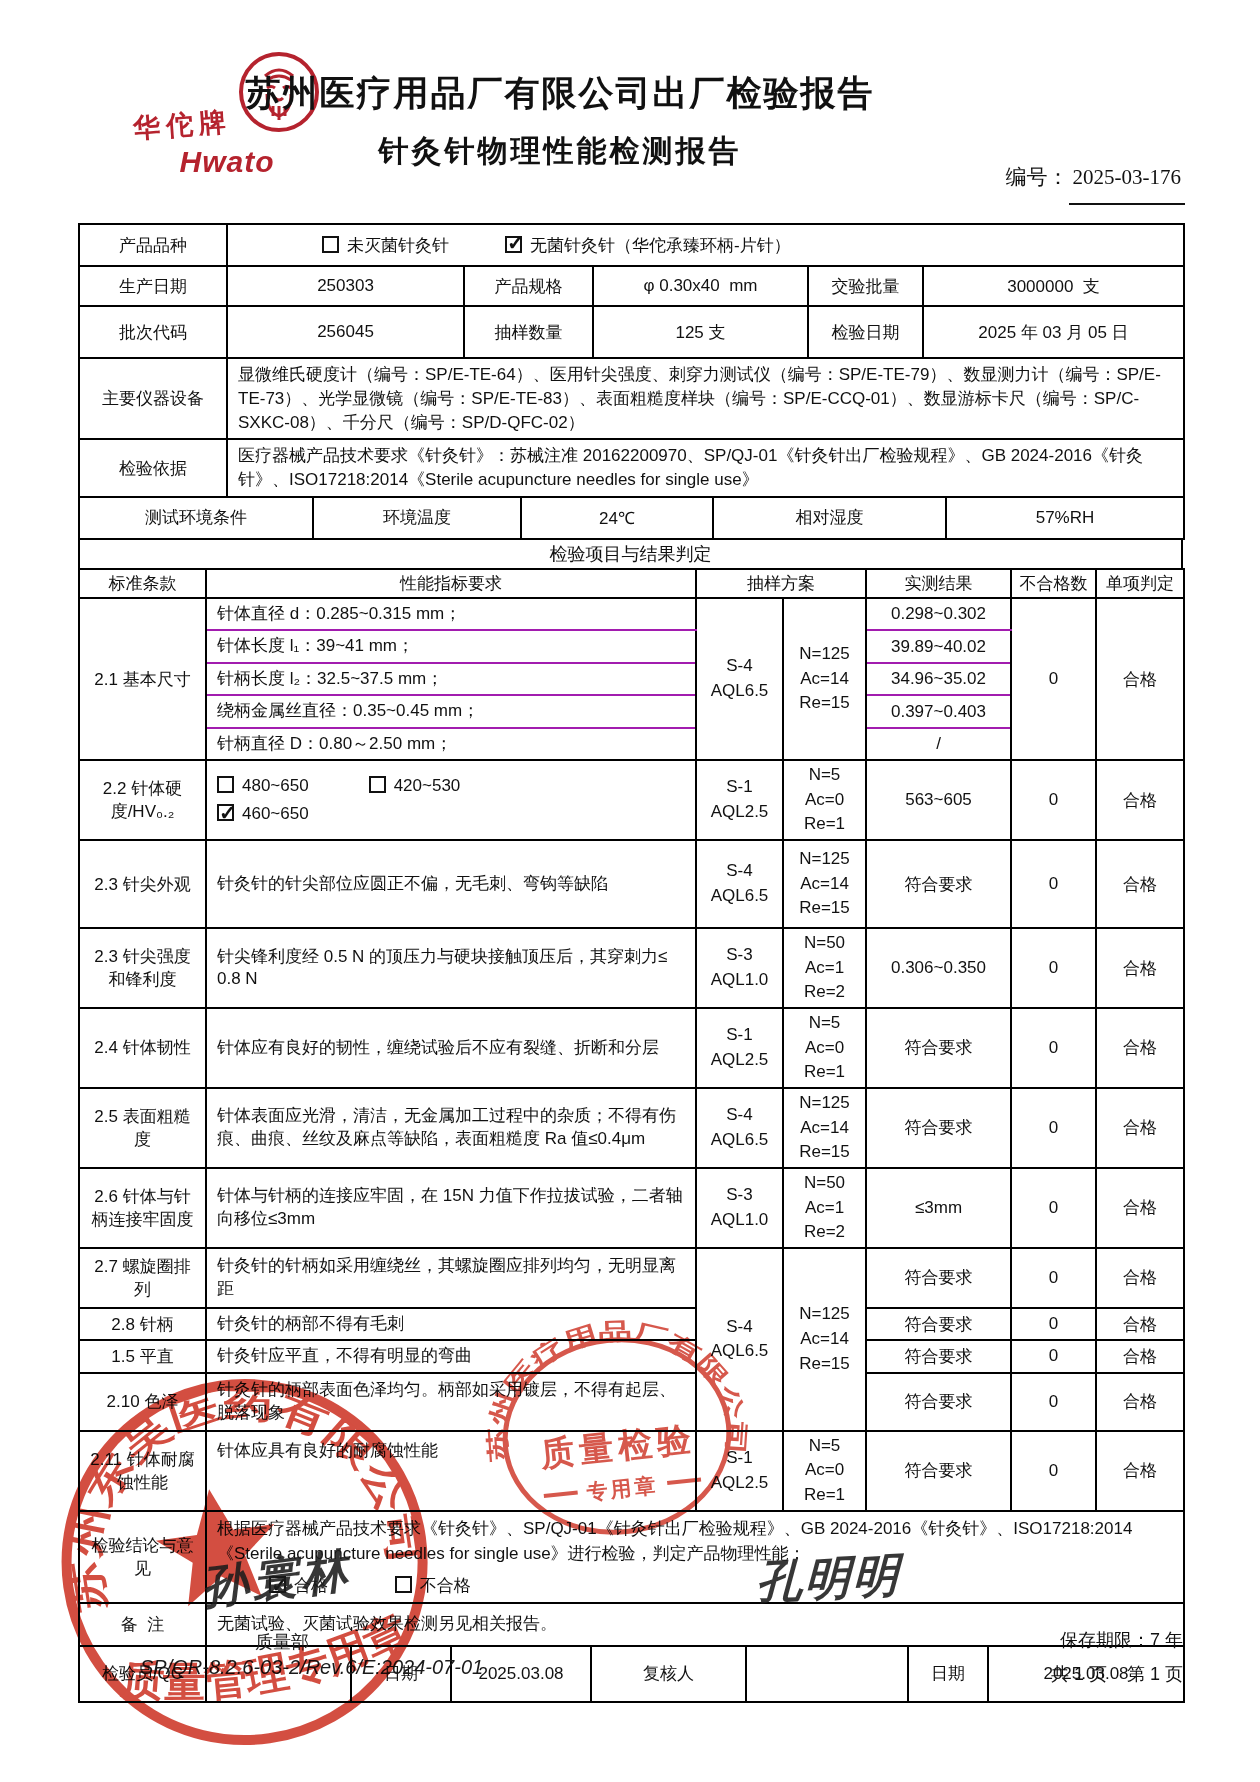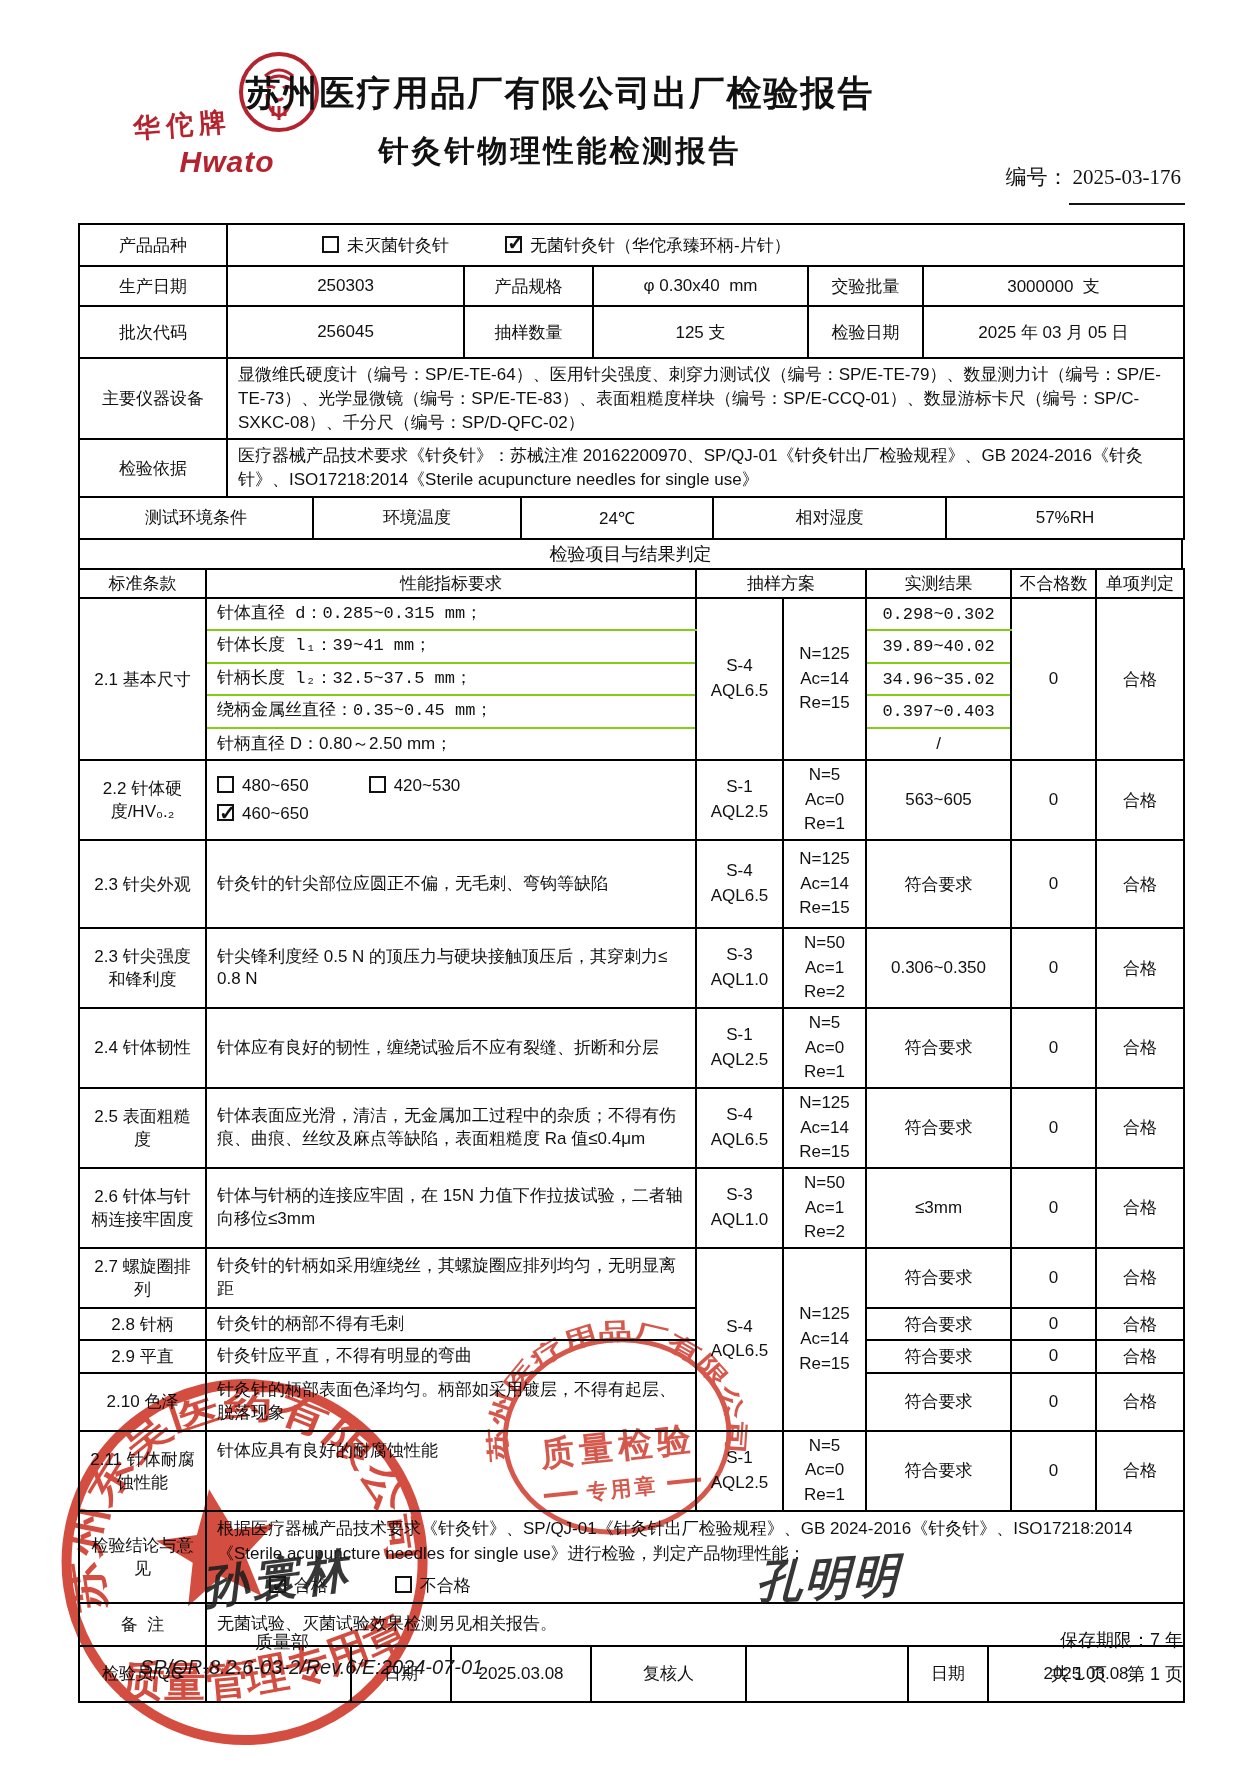--- a/index.html
+++ b/index.html
@@ -19,21 +19,21 @@
                font-family:"Liberation Serif", serif; font-size:21px; }
   #report-no .num { border-bottom:2px solid #111; padding:0 4px 14px 4px; font-family:"Liberation Serif", serif; }
   
   #sheet { position:absolute; left:78px; top:225px; width:1105px; }
   table { border-collapse:collapse; table-layout:fixed; width:1105px; margin-top:-2px; }
   td { border:2px solid #000; font-size:17px; vertical-align:middle; padding:2px 6px; overflow:hidden; }
   td.lab { text-align:center; }
   td.ctr { text-align:center; }
   td.spec { text-align:left; padding:4px 10px; line-height:1.32; }
   td.samp { text-align:center; line-height:1.45; }
-  .subsep { border-bottom:2px solid #84cc16;font-family:Liberation Mono, monospace; }
+  .subsep { border-bottom:2px solid #a21caf; }
   .band { text-align:center; font-size:18px; }
   
   .cbox { display:inline-block; width:17px; height:17px; border:2px solid #111; position:relative;
           vertical-align:-2px; margin-right:8px; }
   .cbox .mk { position:absolute; left:0px; top:-7px; font-size:21px; font-weight:bold; color:#111; }
   .optline { display:flex; gap:56px; align-items:flex-end; }
   
   .signature { position:absolute; color:#1c1c1c; font-weight:bold; z-index:6;
                font-family:"DejaVu Serif", serif; opacity:.88; pointer-events:none; }
   #sig-inspector { left:205px; top:1548px; font-size:46px; transform:rotate(-7deg) skewX(-14deg); letter-spacing:4px; }
@@ -284,21 +284,21 @@
         <td class="ctr">合格</td>
       </tr>
       <tr style="height:32px">
         <td class="lab">2.8 针柄</td>
         <td class="spec">针灸针的柄部不得有毛刺</td>
         <td class="ctr">符合要求</td>
         <td class="ctr">0</td>
         <td class="ctr">合格</td>
       </tr>
       <tr style="height:32px">
-        <td class="lab">2.9 平直</td>
+        <td class="lab">1.5 平直</td>
         <td class="spec">针灸针应平直，不得有明显的弯曲</td>
         <td class="ctr">符合要求</td>
         <td class="ctr">0</td>
         <td class="ctr">合格</td>
       </tr>
       <tr style="height:58px">
         <td class="lab">2.10 色泽</td>
         <td class="spec">针灸针的柄部表面色泽均匀。柄部如采用镀层，不得有起层、脱落现象</td>
         <td class="ctr">符合要求</td>
         <td class="ctr">0</td>

